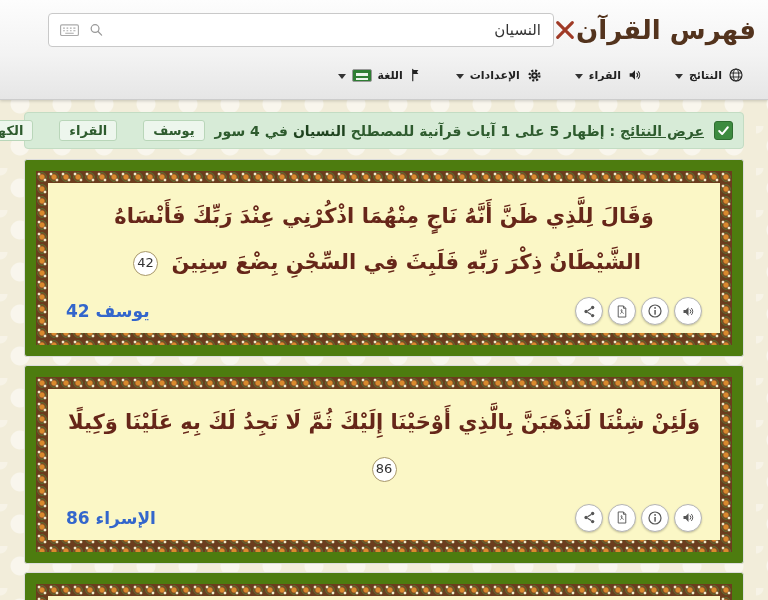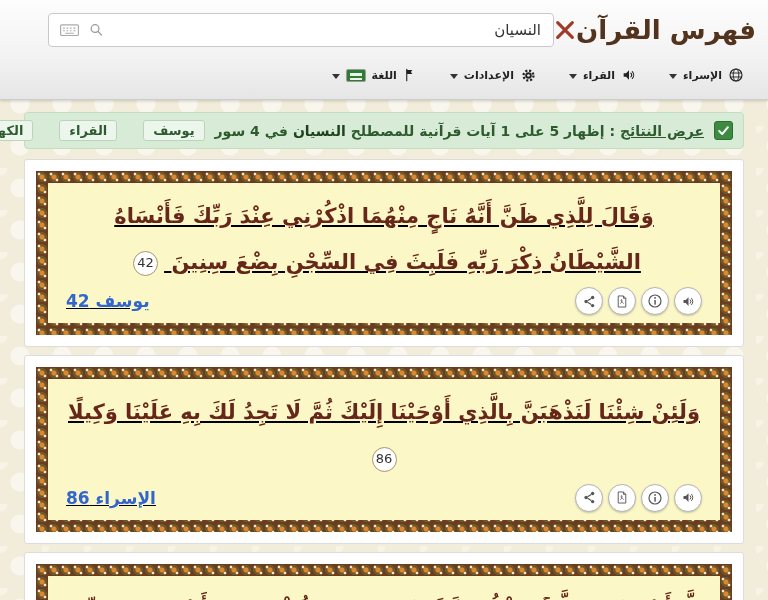--- a/index.html
+++ b/index.html
@@ -43,38 +43,38 @@
     padding: 7px 10px; display: flex; align-items: center; gap: 10px;
     color: #2e5b2e; font-size: 14px; font-weight: bold; white-space: nowrap;
   }
   .checkbox { width: 19px; height: 19px; background: #3d8b40; border: 1px solid #2f6e31; border-radius: 3px; display: flex; align-items: center; justify-content: center; flex: none; cursor: pointer; }
   .results-link { text-decoration: underline; color: #2e5b2e; cursor: pointer; }
   .results-term { color: #1e421e; }
   .tags { display: flex; gap: 6px; }
   .tag { background: #edf6ed; border: 1px solid #b9d6b9; border-radius: 3px; padding: 2px 9px; font-size: 13px; font-weight: bold; color: #2e5b2e; cursor: pointer; margin-left: 20px; }
 
   
-  .card { margin: 0 24px 8px; background: #ffffff; border: 1px solid #dcdcdc; border-radius: 3px; padding: 11px; text-decoration: underline; }
+  .card { margin: 0 24px 8px; background: #4d7c0f; border: 1px solid #dcdcdc; border-radius: 3px; padding: 11px; }
   .ornate {
     padding: 12px;
     background-color: #6b3d1e;
     background-image:
       radial-gradient(circle at 3px 3px, #f3ebcb 1.2px, rgba(0,0,0,0) 1.7px),
       radial-gradient(circle at 9px 9px, #f3ebcb 1.2px, rgba(0,0,0,0) 1.7px),
       radial-gradient(circle at 6px 6px, #d98a2e 2px, #7a4624 3.2px, #5c6b2f 4.5px, rgba(0,0,0,0) 5px);
     background-size: 12px 12px;
   }
   .verse-box { background: #fbf7c6; padding: 10px 18px 8px; }
   .verse-text { text-align: center; color: #662619; font-size: 21px; font-weight: bold; line-height: 2.2; }
   .ayah-num {
     display: inline-flex; align-items: center; justify-content: center;
     width: 25px; height: 25px; background: #fff; border: 1px solid #a89868; border-radius: 50%;
     font-size: 13px; font-weight: normal; color: #333; margin: 0 6px; vertical-align: middle;
   }
-  .verse-footer { display: flex; justify-content: space-between; align-items: center; margin-top: 2px; }
+  .verse-footer { display: flex; justify-content: space-between; align-items: center; margin-top: 12px; }
   .icon-group { display: flex; gap: 5px; }
   .circle-btn {
     width: 28px; height: 28px; border-radius: 50%; background: #fff; border: 1px solid #b5b5b5;
     box-shadow: 0 1px 2px rgba(0,0,0,0.2); display: flex; align-items: center; justify-content: center; cursor: pointer;
   }
   .ref-link { color: #3366cc; font-weight: bold; font-size: 17px; cursor: pointer; }
 </style>
 </head>
 <body>
 
@@ -109,21 +109,21 @@
 
   <div class="nav-row">
     <div class="nav-item">
       <span style="display:inline-flex;">
         <svg width="16" height="16" viewBox="0 0 24 24">
             <circle cx="12" cy="12" r="9" fill="none" stroke="#222" stroke-width="1.7"></circle>
             <ellipse cx="12" cy="12" rx="4.2" ry="9" fill="none" stroke="#222" stroke-width="1.4"></ellipse>
             <path d="M3.6 9h16.8M3.6 15h16.8" stroke="#222" stroke-width="1.4"></path>
           </svg>
       </span>
-      <span>الإسراء</span>
+      <span>النتائج</span>
       <span class="caret"></span>
     </div>
     <div class="nav-item">
       <span style="display:inline-flex;">
         <svg width="16" height="16" viewBox="0 0 24 24">
             <path d="M4 9.5v5h3.6L12 19V5L7.6 9.5z" fill="#222"></path>
             <path d="M14.8 9.2a4 4 0 010 5.6M17 7a7.2 7.2 0 010 10" stroke="#222" stroke-width="1.6" fill="none" stroke-linecap="round"></path>
           </svg>
       </span>
       <span>القراء</span>

